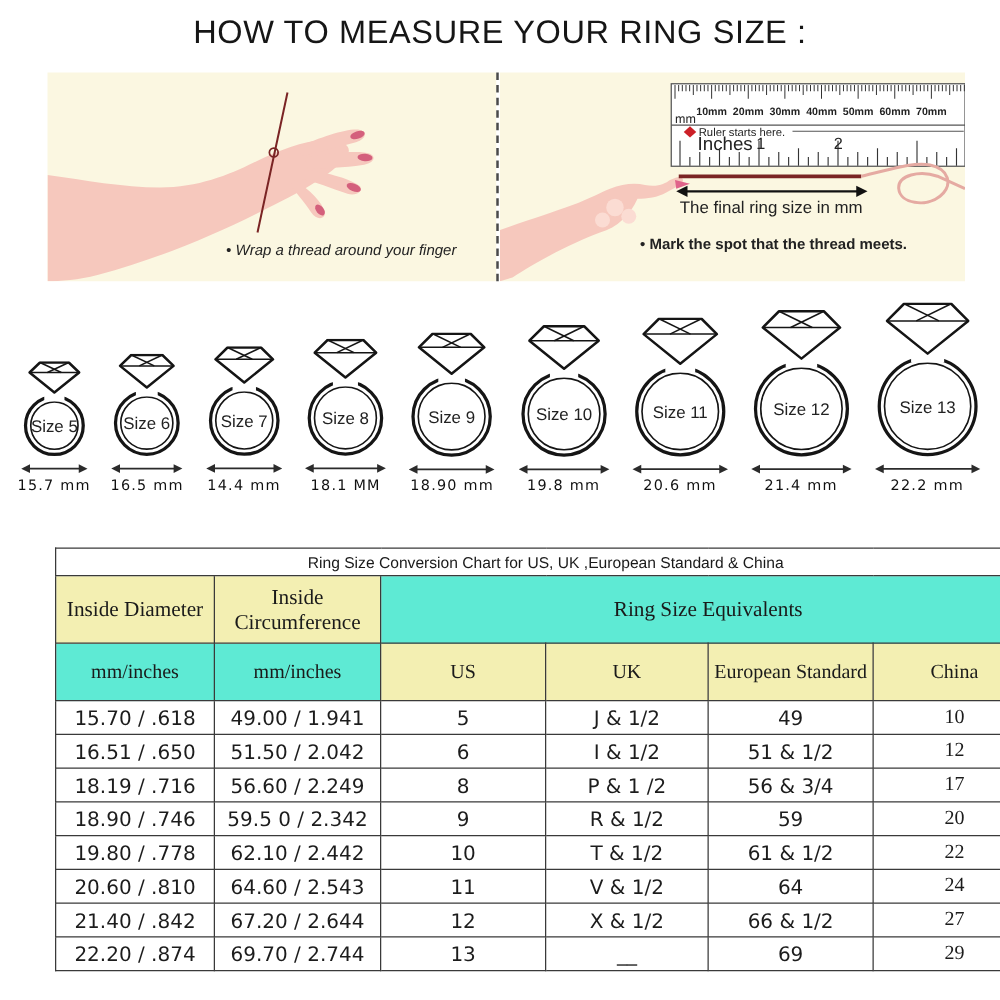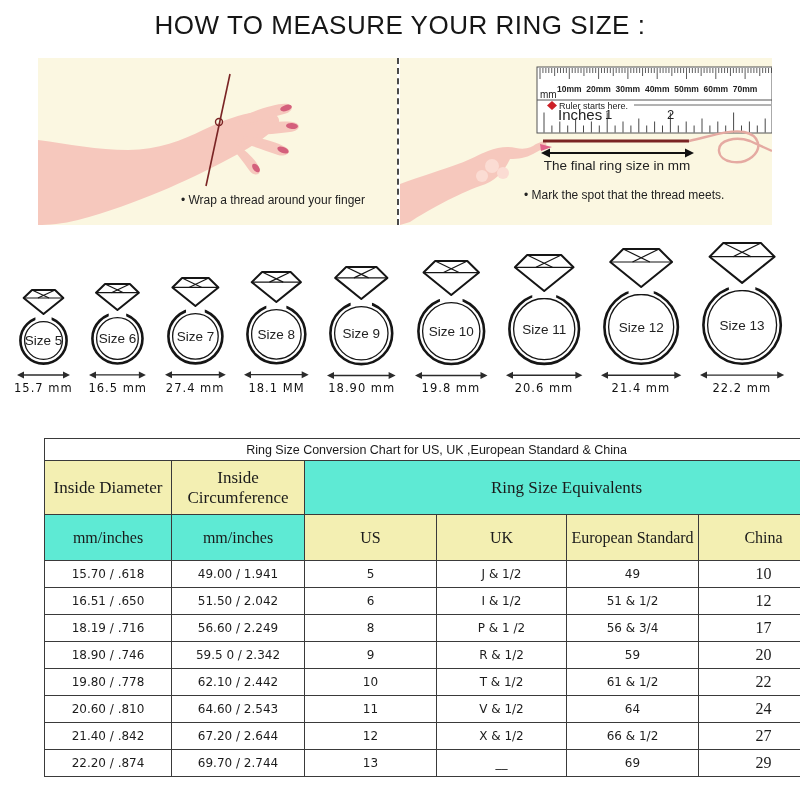--- a/index.html
+++ b/index.html
@@ -12,43 +12,43 @@
 
   
   .panel{position:absolute;top:58px;height:167px;background:#fbf7e1;}
   .panel-left{left:38px;width:359px;}
   .panel-right{left:400px;width:372px;}
   .panel-divider{position:absolute;top:58px;left:397px;height:167px;width:0;
                  border-left:2px dashed #4a4a4a;}
   .panel svg{position:absolute;top:0;left:0;}
   .bullet{font-size:12px;color:#222;}
   .bullet:before{content:"\2022\00a0";}
-  .bullet-left{position:absolute;left:120px;top:135px;width:230px;text-align:center;}
-  .bullets-right{position:absolute;left:124px;top:129px;line-height:16px;}
+  .bullet-left{position:absolute;left:120px;top:135px;width:230px;text-align:center;font-style:italic;}
+  .bullets-right{position:absolute;left:112px;top:129px;line-height:16px;font-weight:bold;}
   svg text{font-family:"Liberation Sans",sans-serif;fill:#222;}
 
   
   .rings-row{position:absolute;top:242px;left:14px;width:772px;display:flex;
              justify-content:space-between;align-items:flex-end;}
   .ring-item{display:flex;flex-direction:column;align-items:center;}
   .ring-mm{font-family:"DejaVu Sans",sans-serif;font-size:11.5px;letter-spacing:1px;
            color:#111;margin-top:1px;white-space:nowrap;}
 
   
   table.conv{position:absolute;top:438px;left:8px;width:784px;border-collapse:collapse;
              table-layout:fixed;margin-left:36px;}
   table.conv td{border:1.5px solid #3a3a3a;text-align:center;vertical-align:middle;
                 padding:0 2px;}
   td.tbl-title{height:21px;font-size:12.5px;background:#fff;font-family:"Liberation Sans",sans-serif;}
   td.hdr{font-family:"Liberation Serif",serif;font-size:17px;}
   td.yellow{background:#f3efb2;}
   td.cream{background:#5eead4;}
   tr.hrow1 td{height:53px;}
   tr.hrow2 td{height:45px;font-family:"Liberation Serif",serif;font-size:16px;}
-  tr.drow td{height:26px;font-family:"DejaVu Sans",sans-serif;font-size:12px;background:#fff;color:#1c1c1c;}
+  tr.drow td{height:26px;font-family:"DejaVu Sans",sans-serif;font-size:16px;background:#fff;color:#1c1c1c;}
   tr.drow td.china{font-family:"Liberation Serif",serif;font-size:16px;}
 </style>
 </head>
 <body>
 
 <div class="stage">
 
   <div class="page-title">HOW TO MEASURE YOUR RING SIZE :</div>
 
   <div class="panel panel-left">
@@ -265,21 +265,21 @@
           <rect x="23.028" y="28.967999999999996" width="18.744" height="7" fill="#ffffff"></rect>
           <polygon points="19.057679999999998,1 45.74232,1 55.403999999999996,10.42848 32.4,28.968 9.395999999999997,10.42848" fill="#fff" stroke="#151515" stroke-width="2" stroke-linejoin="round"></polygon>
           <line x1="9.395999999999997" y1="10.42848" x2="55.403999999999996" y2="10.42848" stroke="#151515" stroke-width="1.2"></line>
           <line x1="19.057679999999998" y1="1" x2="38.84112" y2="10.42848" stroke="#151515" stroke-width="1.2"></line>
           <line x1="45.74232" y1="1" x2="25.958879999999997" y2="10.42848" stroke="#151515" stroke-width="1.2"></line>
           <text x="32.4" y="64.368" text-anchor="middle" font-size="13.5" fill="#1d1d1d">Size 7</text>
           <line x1="6" y1="97.768" x2="58.8" y2="97.768" stroke="#2b2b2b" stroke-width="1.4"></line>
           <polygon points="2,97.768 9,94.268 9,101.268" fill="#2b2b2b"></polygon>
           <polygon points="62.8,97.768 55.8,94.268 55.8,101.268" fill="#2b2b2b"></polygon>
         </svg>
-        <div class="ring-mm">27.4 mm</div>
+        <div class="ring-mm">14.4 mm</div>
       </div>
       <div class="ring-item">
         <svg width="68.7" height="108.65700000000001">
           <circle cx="34.35" cy="63.307" r="28.950000000000003" fill="none" stroke="#151515" stroke-width="2.6"></circle>
           <circle cx="34.35" cy="63.307" r="24.75" fill="none" stroke="#151515" stroke-width="1.3"></circle>
           <rect x="24.3345" y="30.957" width="20.031000000000002" height="7" fill="#ffffff"></rect>
           <polygon points="20.091569999999997,1 48.608430000000006,1 58.93350000000001,11.14452 34.35,30.957 9.766499999999997,11.14452" fill="#fff" stroke="#151515" stroke-width="2" stroke-linejoin="round"></polygon>
           <line x1="9.766499999999997" y1="11.14452" x2="58.93350000000001" y2="11.14452" stroke="#151515" stroke-width="1.2"></line>
           <line x1="20.091569999999997" y1="1" x2="41.233380000000004" y2="11.14452" stroke="#151515" stroke-width="1.2"></line>
           <line x1="48.608430000000006" y1="1" x2="27.46662" y2="11.14452" stroke="#151515" stroke-width="1.2"></line>

